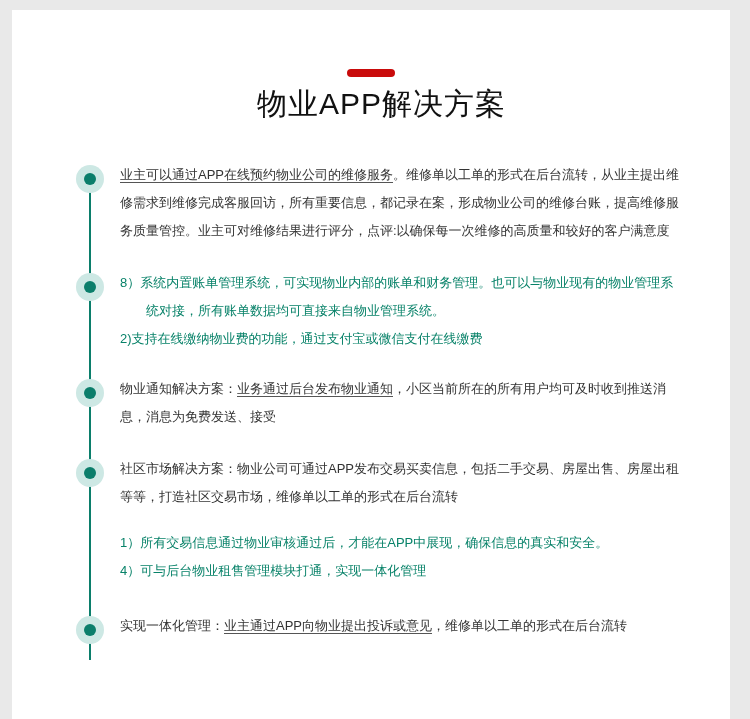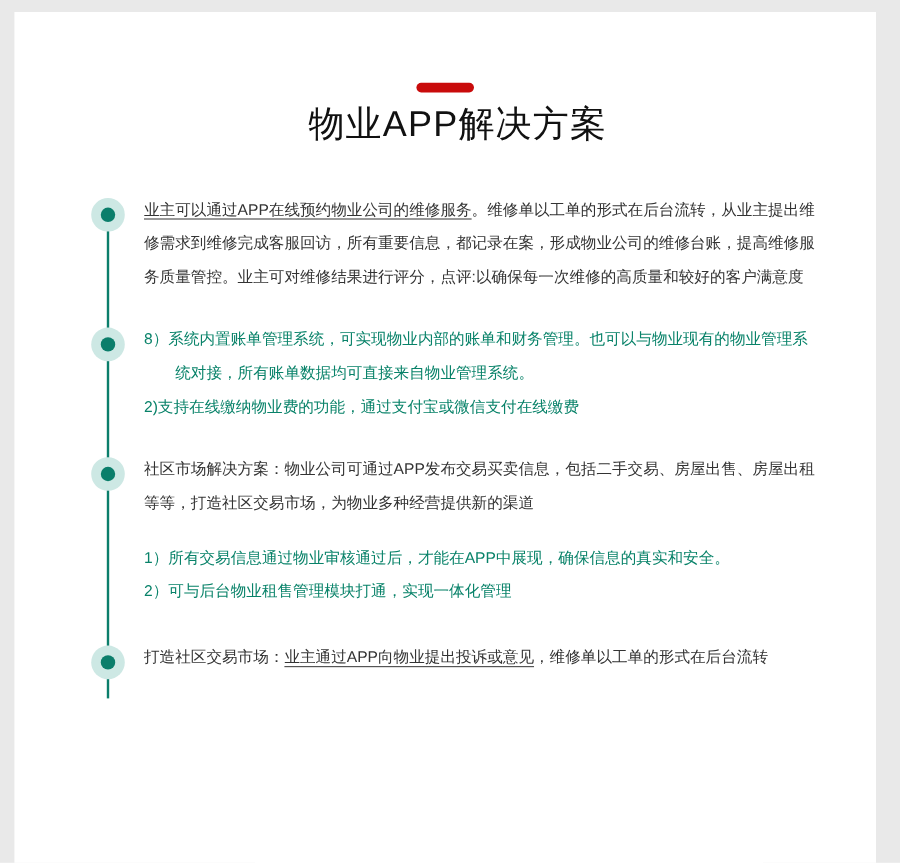--- a/index.html
+++ b/index.html
@@ -107,34 +107,40 @@
       <span class="dot">
           <span class="dot-inner"></span>
         </span>
     </div>
 
     <div class="item item-sub mt18">
       <p>8）系统内置账单管理系统，可实现物业内部的账单和财务管理。也可以与物业现有的物业管理系统对接，所有账单数据均可直接来自物业管理系统。</p>
       <p>2)支持在线缴纳物业费的功能，通过支付宝或微信支付在线缴费</p>
     </div>
 
+    <div class="item item-main mt22">
+      <span class="dot">
+          <span class="dot-inner"></span>
+        </span>
+      <p><span>物业通知解决方案：</span><span class="u">业务通过后台发布物业通知</span><span>，小区当前所在的所有用户均可及时收到推送消息，消息为免费发送、接受</span></p>
+    </div>
 
     <div class="item item-main mt24">
       <span class="dot">
           <span class="dot-inner"></span>
         </span>
-      <p><span>社区市场解决方案：物业公司可通过APP发布交易买卖信息，包括二手交易、房屋出售、房屋出租等等，打造社区交易市场，为物业多种经营提供新的渠道</span></p>
+      <p><span>社区市场解决方案：物业公司可通过APP发布交易买卖信息，包括二手交易、房屋出售、房屋出租等等，打造社区交易市场，维修单以工单的形式在后台流转</span></p>
     </div>
 
     <div class="item item-sub mt18">
       <p>1）所有交易信息通过物业审核通过后，才能在APP中展现，确保信息的真实和安全。</p>
-      <p>2）可与后台物业租售管理模块打通，实现一体化管理</p>
+      <p>4）可与后台物业租售管理模块打通，实现一体化管理</p>
     </div>
 
     <div class="item item-main mt27">
       <span class="dot">
           <span class="dot-inner"></span>
         </span>
-      <p><span>打造社区交易市场：</span><span class="u">业主通过APP向物业提出投诉或意见</span><span>，维修单以工单的形式在后台流转</span></p>
+      <p><span>实现一体化管理：</span><span class="u">业主通过APP向物业提出投诉或意见</span><span>，维修单以工单的形式在后台流转</span></p>
     </div>
 
   </div>
 </div>
 
 </body></html>

